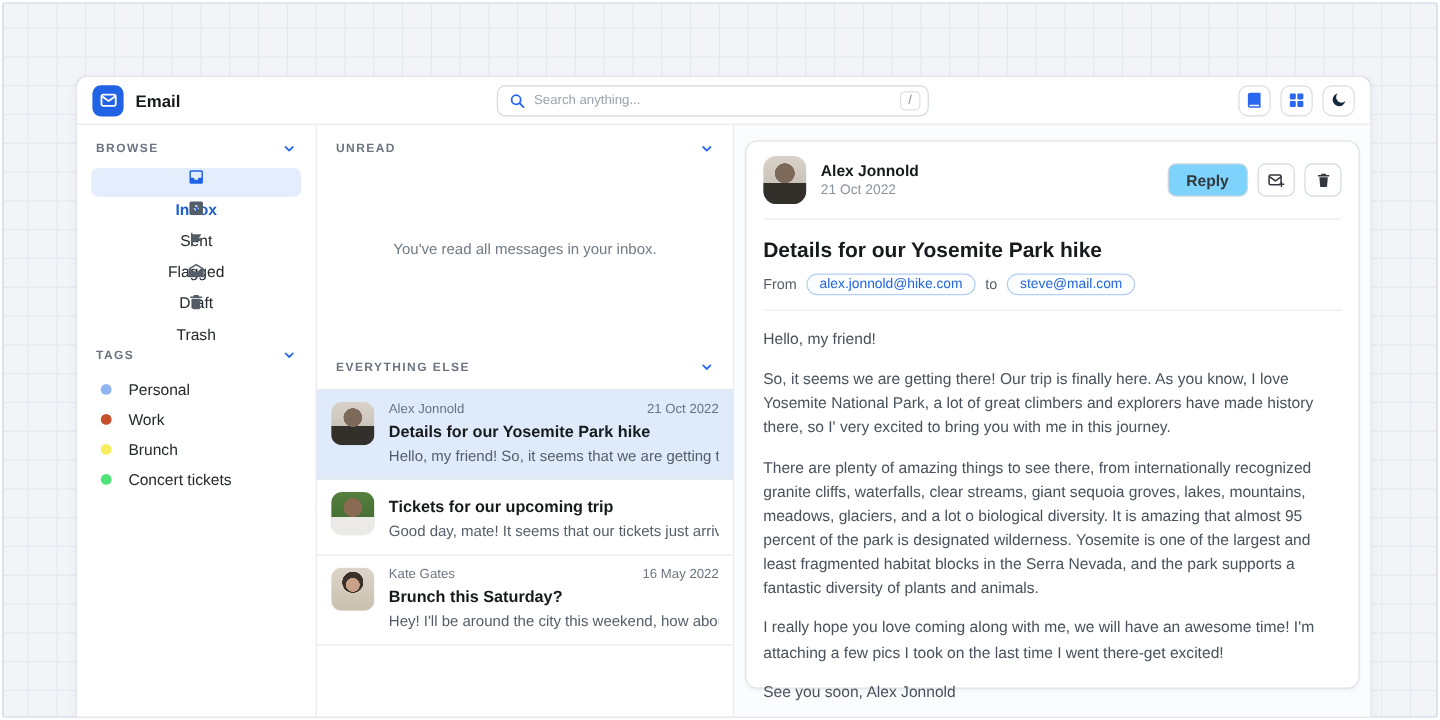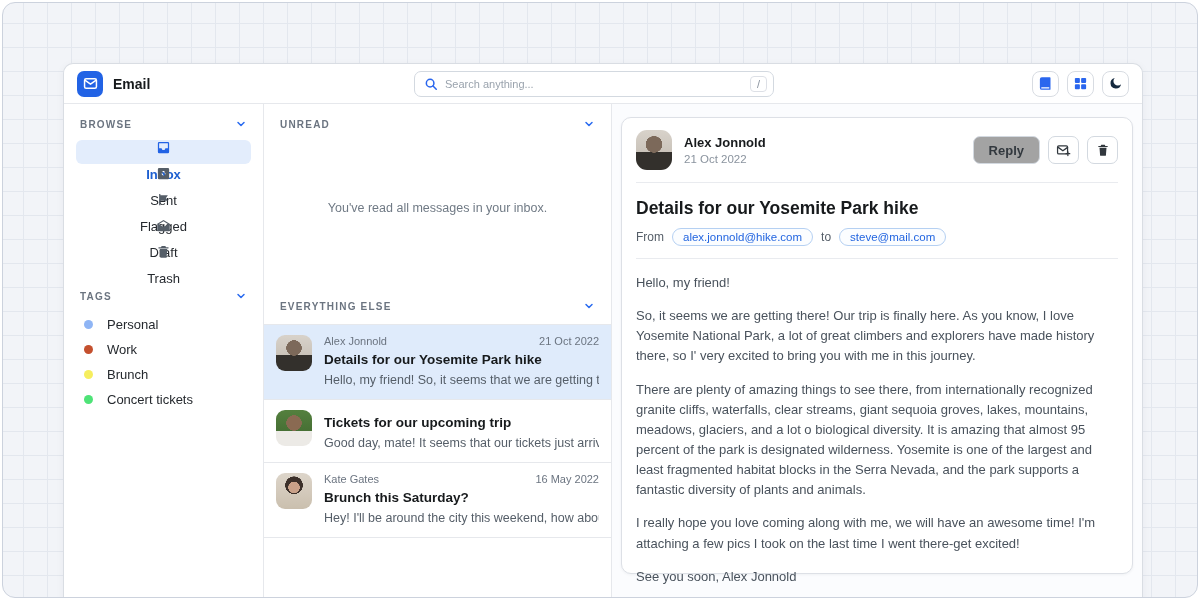--- a/index.html
+++ b/index.html
@@ -1,20 +1,20 @@
 <!DOCTYPE html>
 <html><head>
 <meta charset="utf-8">
 <style>
   * { margin:0; padding:0; box-sizing:border-box; }
   html,body { width:1200px; height:600px; }
   body { font-family:"Liberation Sans","DejaVu Sans",sans-serif; background:#fff; position:relative; overflow:hidden; }
 
   
-  .frame { position:absolute; inset:2px; border:1.5px solid #ccd2dd; border-radius:13px;
+  .frame { position:absolute; inset:2px; border:1.5px solid #ccd2dd; border-radius:2px;
     background-color:#f2f4f8;
     background-image:linear-gradient(#e3e7ee 1px, transparent 1px),
                      linear-gradient(90deg,#e3e7ee 1px, transparent 1px);
     background-size:24px 24px; background-position:-4px -4px; overflow:hidden;padding-left:34px; }
 
   
   .app { position:absolute; left:60px; top:60px; width:1080px; height:540px;
     background:#fff; border:1px solid #d9dde3; border-bottom:none; border-radius:10px 10px 0 0;
     display:flex; flex-direction:column; overflow:hidden; box-shadow:0 2px 8px rgba(21,32,50,.05); }
 
@@ -78,21 +78,21 @@
   
   .detail-pane { flex:1; background:#fbfcfe; padding:13px 9px; }
   .detail-card { background:#fff; border:1px solid #dde0e6; border-radius:10px; box-shadow:0 1px 3px rgba(21,32,50,.05);
     padding:12px 14px; height:457px; display:flex; flex-direction:column; }
   .dc-hd { display:flex; align-items:center; gap:12px; }
   .dc-av { width:40px; height:40px; border-radius:11px; }
   .dc-who { flex:1; }
   .dc-name { font-size:13px; font-weight:bold; color:#171a1c; }
   .dc-date { font-size:11.5px; color:#8a939e; margin-top:3px; }
   .dc-actions { display:flex; gap:8px; align-items:center; }
-  .btn-reply { height:28px; padding:0 15px; border:1px solid #d3d9e0; border-radius:7px; background:#a3a3a3;
+  .btn-reply { height:28px; padding:0 15px; border:1px solid #d3d9e0; border-radius:7px; background:#7dd3fc;
     font-size:13px; font-weight:bold; color:#32383e; cursor:pointer; font-family:inherit; }
   .btn-ico { width:31px; height:28px; border:1px solid #d3d9e0; border-radius:7px; background:#fff;
     display:flex; align-items:center; justify-content:center; color:#32383e; cursor:pointer; }
   .rule { border:none; border-top:1px solid #e9ebef; margin:12px 0; }
   .subject { font-size:17.5px; font-weight:bold; color:#171a1c; margin-top:3px; }
   .from-row { display:flex; align-items:center; gap:8px; margin-top:9px; font-size:12px; color:#555e68; }
   .chip { font-size:11.5px; color:#2265e0; border:1px solid #b5d0f2; background:#fbfdff; border-radius:20px; padding:2px 10px; cursor:pointer; }
   .body-text { margin-top:2px; }
   .body-text p { font-size:13px; line-height:1.55; color:#49525c; margin-bottom:13px; }
 </style>

